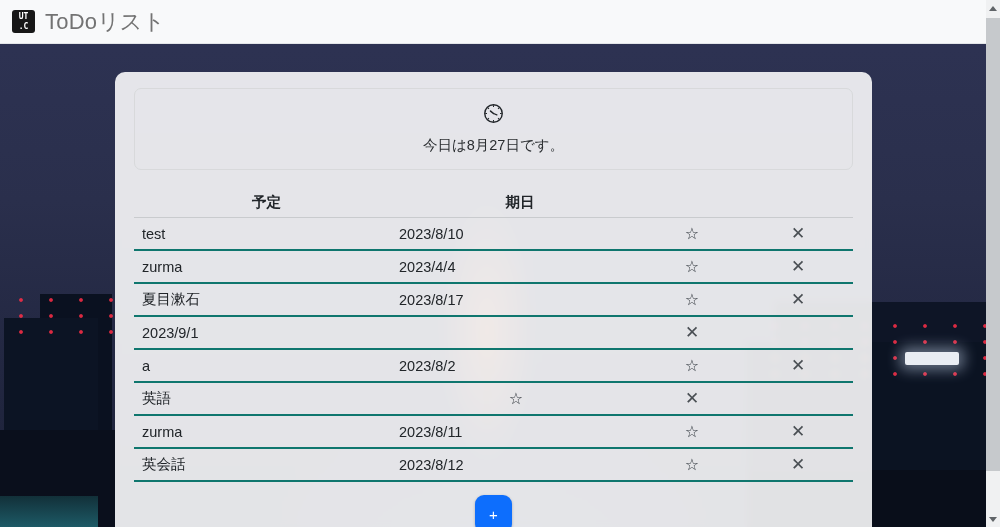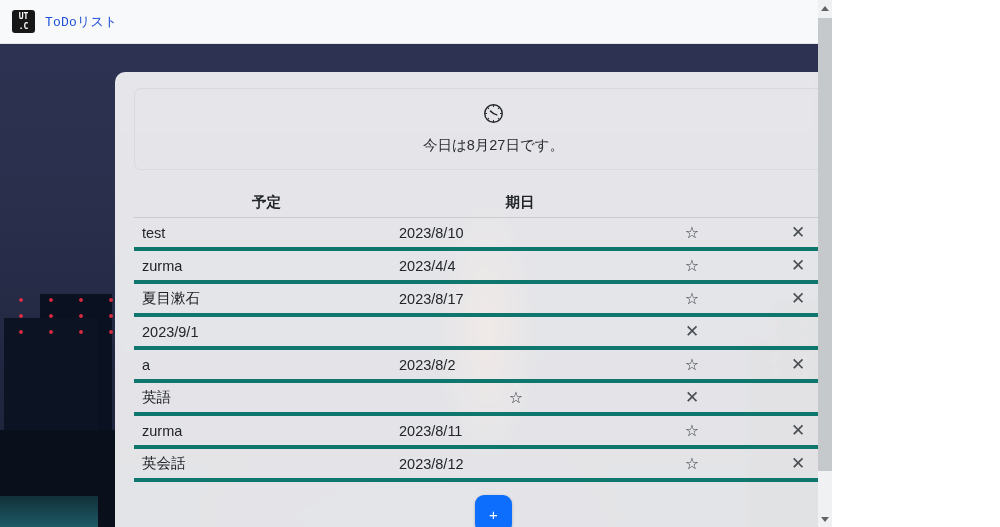--- a/index.html
+++ b/index.html
@@ -1,18 +1,18 @@
 <!DOCTYPE html>
 <html><head>
 <meta charset="utf-8">
 <style>
   * { margin:0; padding:0; box-sizing:border-box; }
   html,body { width:1000px; height:527px; overflow:hidden; }
   body { font-family:"Liberation Sans","DejaVu Sans",sans-serif; }
-  .screen { position:relative; width:832px; height:527px; overflow:hidden; background:#23273f; }
+  .screen { position:relative; width:1000px; height:527px; overflow:hidden; background:#23273f; }
 
   
   .bg { position:absolute; top:0; left:0; right:14px; bottom:0;
         background:
           radial-gradient(ellipse 70px 190px at 487px 330px, rgba(255,130,50,.55), rgba(255,130,50,0) 70%),
           radial-gradient(ellipse 420px 260px at 50% 115%, rgba(60,70,110,.5), rgba(60,70,110,0) 70%),
           linear-gradient(to bottom, #2e3354 0%, #2a2f4c 38%, #222741 70%, #1b2036 100%);
   }
   .bldg { position:absolute; }
   .dots-cool { background-image:radial-gradient(circle, rgba(190,225,255,.85) 1.1px, transparent 1.9px); background-size:8px 7px; }
@@ -28,36 +28,36 @@
   .b-r3 { left:747px; top:470px; width:239px; height:57px;  background:#090e1a; }
   .red-r { left:760px; top:318px; width:226px; height:60px; opacity:.9; }
   .bar-r { left:905px; top:352px; width:54px; height:13px; background:#e9edf3; box-shadow:0 0 14px 5px rgba(215,230,255,.45); border-radius:2px; }
 
   
   .navbar { position:absolute; top:0; left:0; right:14px; height:44px; background:#f8f9fa;
             border-bottom:1px solid #e3e5e8; display:flex; align-items:center; padding:0 12px; z-index:5; }
   .logo { width:23px; height:23px; background:#171717; color:#fff; border-radius:3px;
           font-family:"DejaVu Sans Mono",monospace; font-size:8px; font-weight:bold; line-height:1.15;
           display:flex; flex-direction:column; align-items:center; justify-content:center; margin-right:10px; }
-  .app-title { font-size:13px; color:#1d4ed8; font-weight:500; letter-spacing:.2px;font-family:Liberation Mono, monospace; }
+  .app-title { font-size:22px; color:#737373; font-weight:500; letter-spacing:.2px; }
 
   
   .card { position:absolute; left:115px; top:72px; width:757px; height:455px;
           background:rgba(250,250,251,.9); backdrop-filter:blur(3px); -webkit-backdrop-filter:blur(3px);
           border-radius:10px 10px 0 0; padding:16px 19px 0 19px; z-index:4; }
 
   .banner { height:82px; border:1px solid #d8d9db; border-radius:7px;
             display:flex; flex-direction:column; align-items:center; justify-content:center; gap:12px; margin-bottom:17px; }
   .banner-text { font-size:14.5px; color:#2b2e31; }
 
   
   .ttable { width:719px; font-size:14.5px; color:#212529; }
   .trow, .thead { display:grid; grid-template-columns:257px 250px 102px 1fr; align-items:center; }
   .thead { height:31px; font-weight:bold; border-bottom:1px solid #c9cbce;text-align:center; }
-  .trow  { height:33px; border-bottom:4px solid #0f766e; }
+  .trow  { height:33px; border-bottom:2px solid #0f766e; }
   .cell  { padding-left:8px; white-space:nowrap; }
   .icell { display:flex; justify-content:center; padding:0; }
   .star-btn { font-family:"DejaVu Sans",sans-serif; font-size:16px; color:#343a40; cursor:pointer; line-height:1; }
   .del-btn  { font-family:"DejaVu Sans",sans-serif; font-size:17px; color:#4a4f54; cursor:pointer; line-height:1; font-weight:400; }
 
   .add-wrap { display:flex; justify-content:center; margin-top:13px; }
   .add-btn { width:37px; height:38px; border:none; border-radius:9px; background:#0d6efd; color:#fff;
              font-size:15px; line-height:1; cursor:pointer; box-shadow:0 1px 3px rgba(0,0,0,.25); }
 
   

